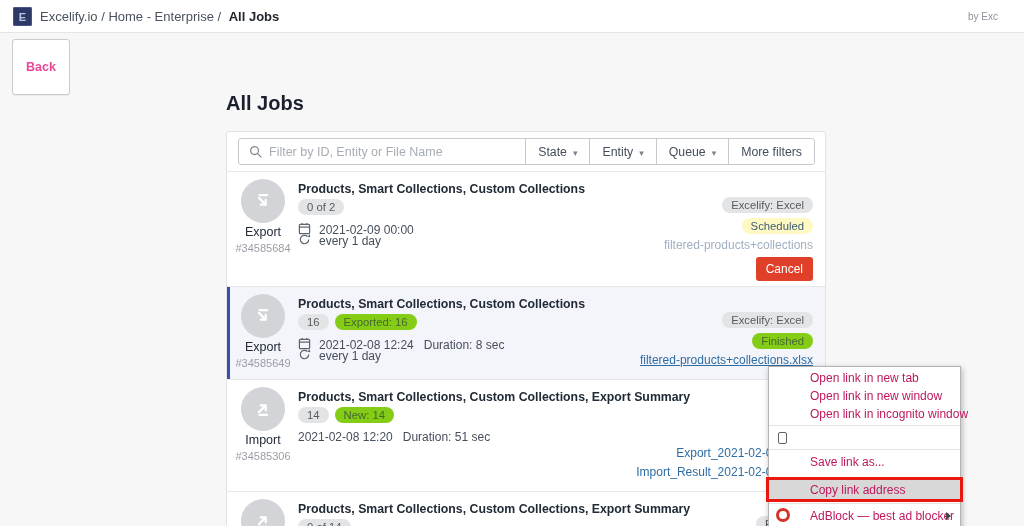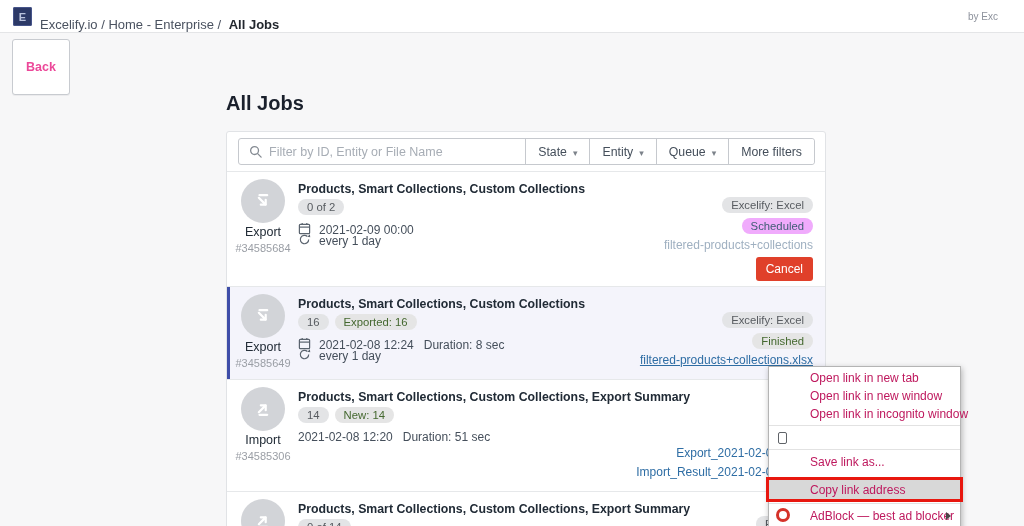--- a/index.html
+++ b/index.html
@@ -6,21 +6,21 @@
   html,body { width:1024px; height:526px; overflow:hidden; }
   body { font-family:"Liberation Sans", sans-serif; background:#f7f7f8; color:#212b36; }
   .screen { position:relative; width:1024px; height:526px; overflow:hidden; }
 
   
   .topbar { position:absolute; left:0; top:0; width:1024px; height:33px; background:#fff;
             border-bottom:1px solid #e4e5e7; display:flex; align-items:center; overflow:hidden; }
   .logo { position:absolute; left:13px; top:7px; width:19px; height:19px; background:#2c3967;
           border-radius:2px; color:#b9c2dd; font-size:11px; font-weight:bold; display:flex;
           align-items:center; justify-content:center; box-shadow:inset 0 0 0 1px #46548a; cursor:pointer; }
-  .breadcrumb { position:absolute; left:40px; top:8px; line-height:33px; font-size:13px; color:#4a5260; white-space:nowrap; }
+  .breadcrumb { position:absolute; left:40px; top:0; line-height:33px; font-size:13px; color:#4a5260; white-space:nowrap; }
   .bc-current { font-weight:bold; color:#22272e; margin-left:4px; }
   .topbar-right { position:absolute; left:968px; top:0; line-height:33px; font-size:10px; color:#8d929c; white-space:nowrap; }
 
   
   .back-btn { position:absolute; left:12px; top:39px; background:#fff; border:1px solid #c8cbd0;
               border-radius:3px; padding:20px 13px; font-size:12.5px; font-weight:bold; color:#ec4899;
               font-family:"Liberation Sans", sans-serif; box-shadow:0 1px 0 rgba(22,29,37,.05); cursor:pointer; }
 
   
   .page-title { position:absolute; left:226px; top:92px; font-size:20px; font-weight:600; color:#1a202c; }
@@ -57,22 +57,22 @@
 
   .title { position:absolute; left:71px; top:10px; font-size:12.3px; font-weight:bold; color:#212b36; white-space:nowrap; }
   .badges { position:absolute; left:71px; top:27px; display:flex; gap:6px; align-items:center; }
   .dateline, .recline { position:absolute; left:71px; display:flex; gap:8px; align-items:center;
                         font-size:12px; color:#454f5b; white-space:nowrap; }
   .dateline { top:50px; } .recline { top:61px; }
   .dur { margin-left:2px;text-align:right; }
 
   .pill { display:inline-block; border-radius:10px; padding:2px 9px; font-size:11.3px; line-height:12px; white-space:nowrap; }
   .pill.gray  { background:#e3e4e6; color:#575b60; }
-  .pill.green { background:#e5e5e5; color:#44682f; }
-  .pill.blue  { background:#f0abfc; color:#3f5d75; }
+  .pill.green { background:#84cc16; color:#44682f; }
+  .pill.blue  { background:#fef9c3; color:#3f5d75; }
 
   .rightcol { position:absolute; right:12px; top:0; bottom:0; }
   .rightcol > * { position:absolute; right:0; white-space:nowrap; }
   .r1 { top:25px; } .r2 { top:46px; } .r3 { top:66px; } .r4 { top:85px; }
   .fname { font-size:12px; color:#9fb0c1; }
   .link { font-size:12px; color:#2e6da4; cursor:pointer; }
   .link.ul { text-decoration:underline; }
   .links3 { right:46px !important; text-align:right; }
   .cancel-btn { background:#e0402a; color:#fff; border:none; border-radius:3px; padding:5px 10px;
                 font-size:12px; font-family:"Liberation Sans", sans-serif; cursor:pointer; }

